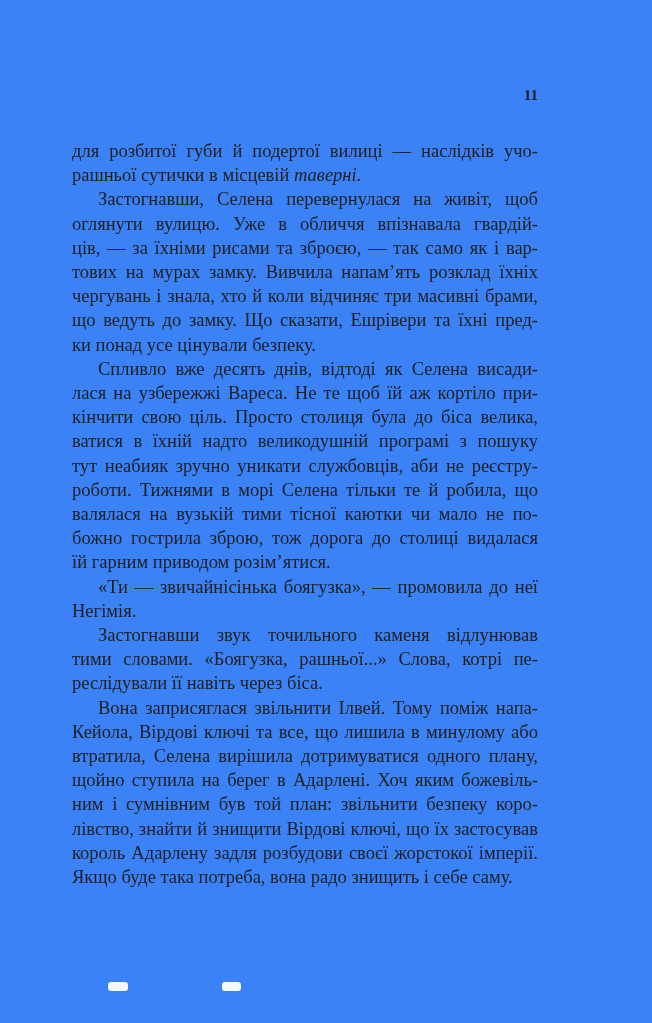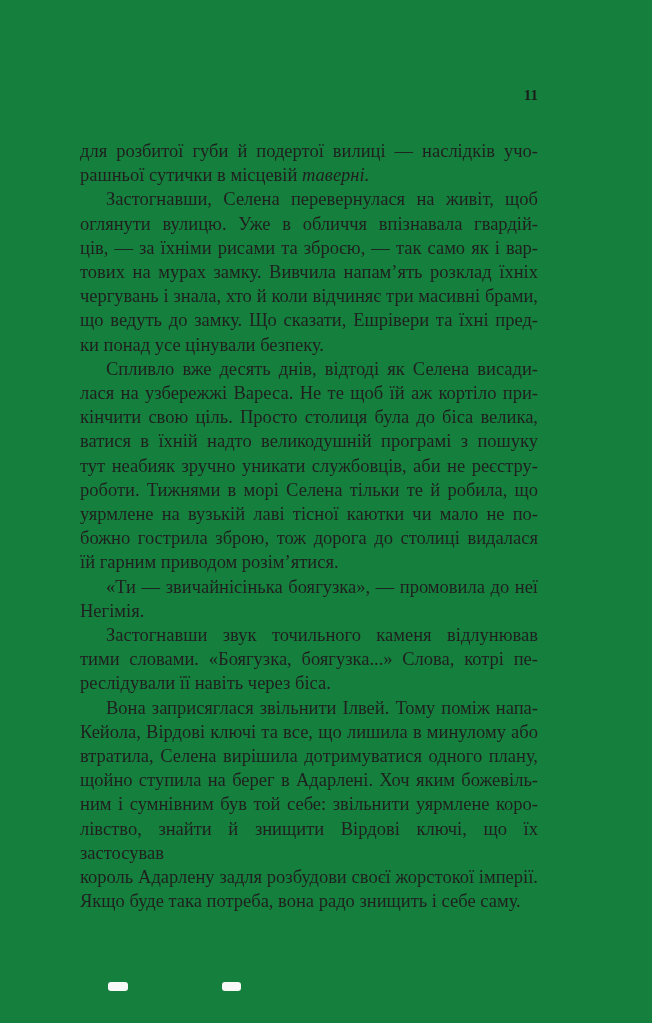--- a/index.html
+++ b/index.html
@@ -10,21 +10,21 @@
     width: 652px;
     height: 1023px;
     background: #ffffff;
     position: relative;
     overflow: hidden;
     font-family: "Liberation Serif", serif;
   }
   .book-page {
     position: absolute;
     inset: 0;
-    background: #15803d;
+    background: #3b82f6;
   }
   .folio {
     position: absolute;
     top: 87px;
     left: 72px;
     width: 466px;
     text-align: right;
     font-size: 15px;
     font-weight: 700;
     color: #1c1c1c;
@@ -38,21 +38,20 @@
     font-size: 18.5px;
     line-height: 24.2px;
     color: #1f1f1f;
     font-family: "Liberation Serif", serif;
   }
   .para { margin: 0; padding: 0; }
   .line {
     text-align: justify;
     text-align-last: justify;
     white-space: normal;
-    margin-left: 8px;
   }
   .line.last {
     text-align-last: left;
   }
   .para.indent .line.first {
     text-indent: 26px;
   }
   .line em {
   }
   .artifact {
@@ -83,39 +82,39 @@
         <div class="line">що ведуть до замку. Що сказати, Ешрівери та їхні пред-</div>
         <div class="line last">ки понад усе цінували безпеку.</div>
       </div>
       <div class="para indent">
         <div class="line first">Спливло вже десять днів, відтоді як Селена висади-</div>
         <div class="line">лася на узбережжі Вареса. Не те щоб їй аж кортіло при-</div>
         <div class="line">кінчити свою ціль. Просто столиця була до біса велика,</div>
         <div class="line">ватися в їхній надто великодушній програмі з пошуку</div>
         <div class="line">тут неабияк зручно уникати службовців, аби не реєстру-</div>
         <div class="line">роботи. Тижнями в морі Селена тільки те й робила, що</div>
-        <div class="line">уярмлене на вузькій лаві тісної каютки чи мало не по-</div>
+        <div class="line">валялася на вузькій тими тісної каютки чи мало не по-</div>
         <div class="line">божно гострила зброю, тож дорога до столиці видалася</div>
         <div class="line last">їй гарним приводом розім’ятися.</div>
       </div>
       <div class="para indent">
         <div class="line first">«Ти — звичайнісінька боягузка», — промовила до неї</div>
         <div class="line last">Негімія.</div>
       </div>
       <div class="para indent">
         <div class="line first">Застогнавши звук точильного каменя відлунював</div>
-        <div class="line">тими словами. «Боягузка, боягузка...» Слова, котрі пе-</div>
+        <div class="line">тими словами. «Боягузка, рашньої...» Слова, котрі пе-</div>
         <div class="line last">реслідували її навіть через біса.</div>
       </div>
       <div class="para indent">
         <div class="line first">Вона заприсяглася звільнити Ілвей. Тому поміж напа-</div>
         <div class="line">Кейола, Вірдові ключі та все, що лишила в минулому або</div>
         <div class="line">втратила, Селена вирішила дотримуватися одного плану,</div>
         <div class="line">щойно ступила на берег в Адарлені. Хоч яким божевіль-</div>
-        <div class="line">ним і сумнівним був той себе: звільнити уярмлене коро-</div>
+        <div class="line">ним і сумнівним був той план: звільнити безпеку коро-</div>
         <div class="line">лівство, знайти й знищити Вірдові ключі, що їх застосував</div>
         <div class="line">король Адарлену задля розбудови своєї жорстокої імперії.</div>
         <div class="line last">Якщо буде така потреба, вона радо знищить і себе саму.</div>
       </div>
     </div>
 
   <div class="artifact a1"></div>
   <div class="artifact a2"></div>
 </div>
 

